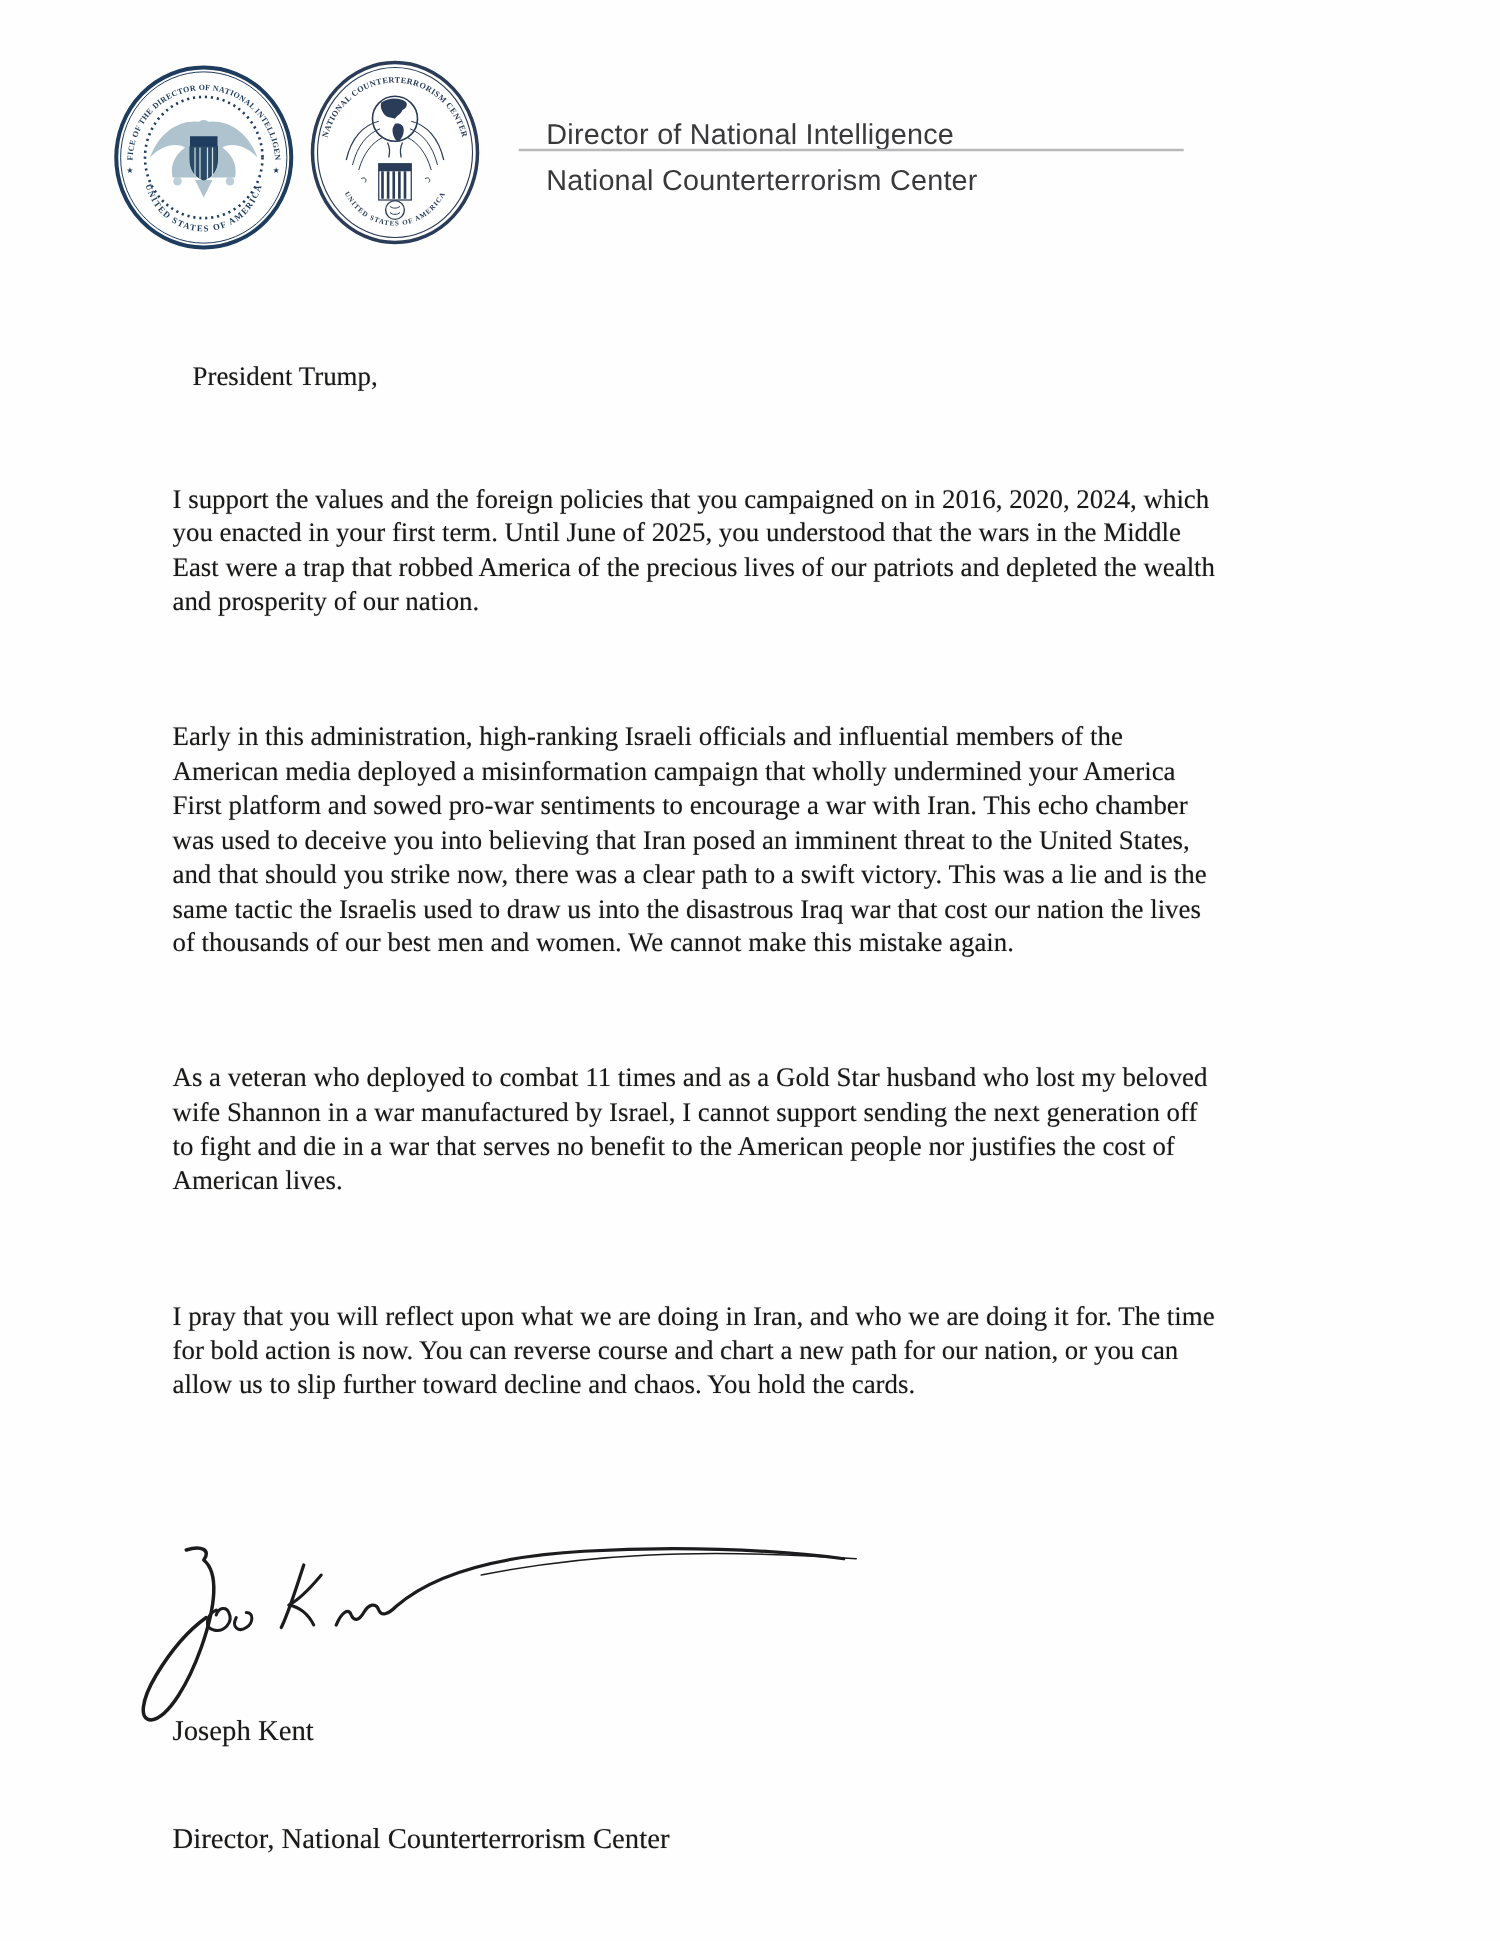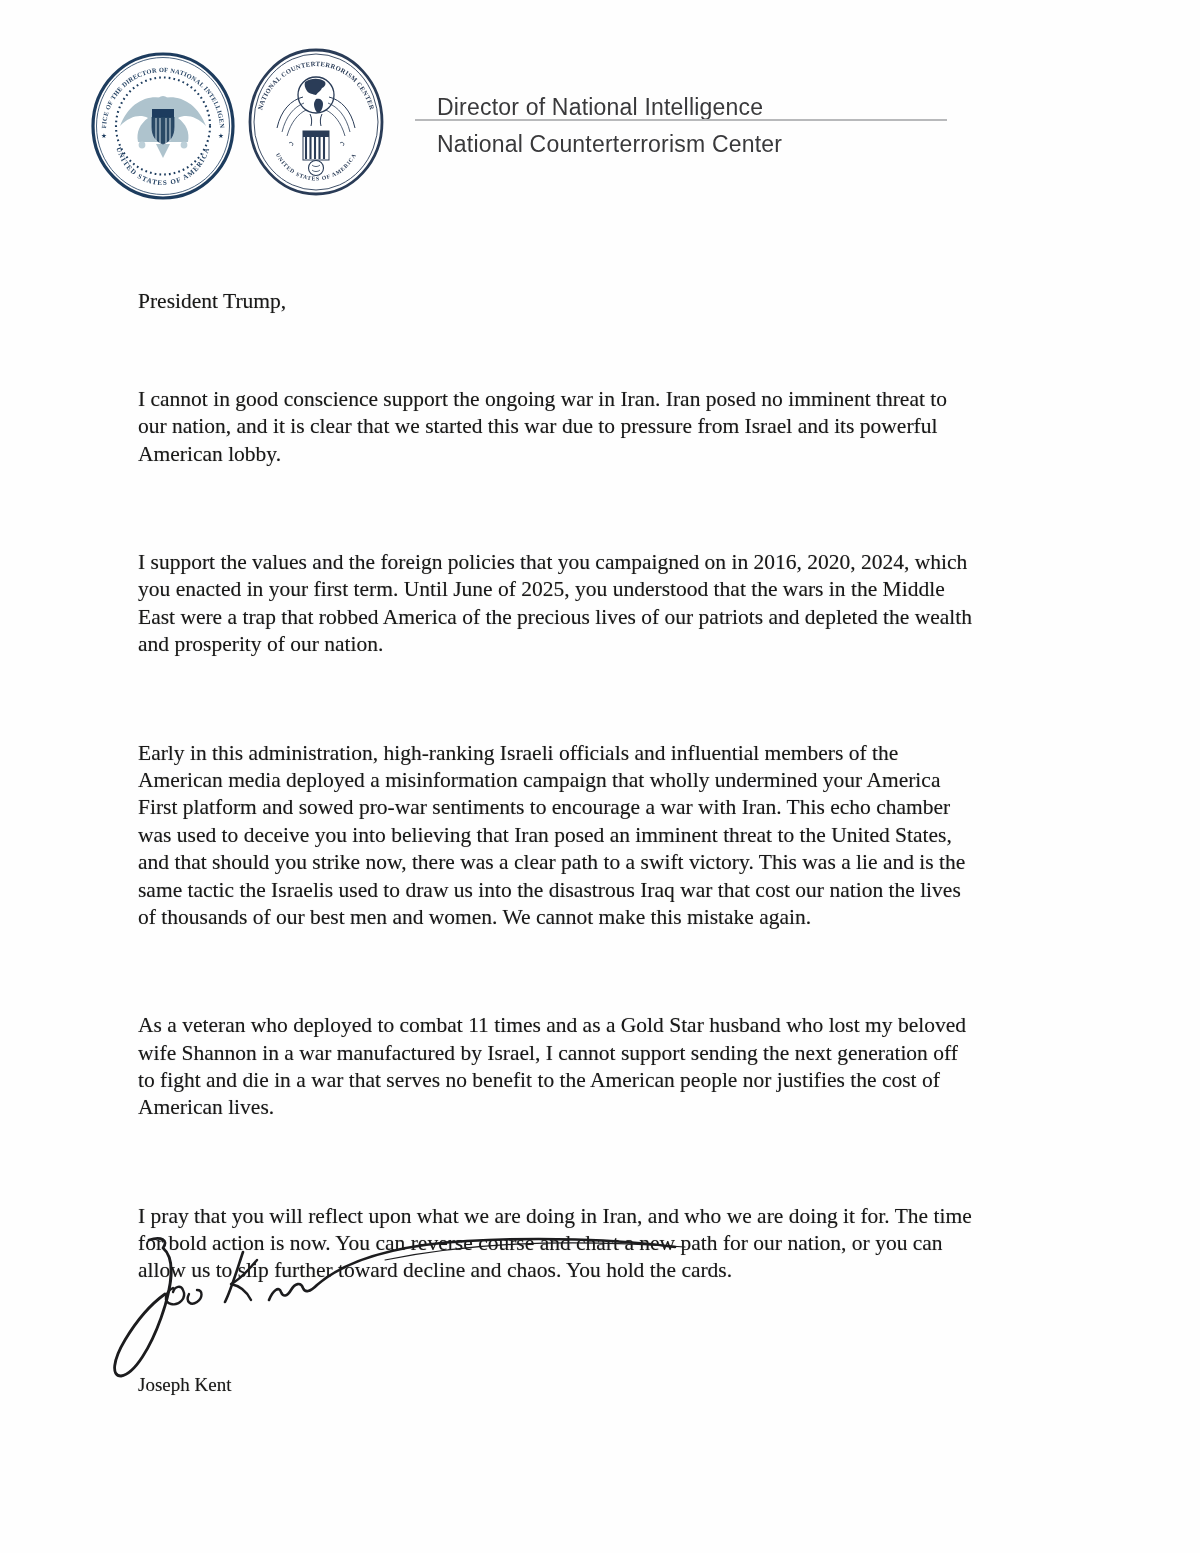--- a/index.html
+++ b/index.html
@@ -25,27 +25,27 @@
   }
   .agency-line2 { position:absolute; left:437px; top:131px;
     font-family:"Liberation Sans", sans-serif;
     color:#39393b; font-size:23px; letter-spacing:0.2px; white-space:nowrap; }
   
   .letter-body {
     position:absolute; left:138px; top:233px; width:1045px;
     font-size:21.5px; line-height:27.4px; color:#191918;
     white-space:pre; text-shadow:0 0 0.8px rgba(30,30,30,0.42);
   }
-  .letter-body p.salutation { margin:0 0 16px 0; }
+  .letter-body p.salutation { margin:0 0 16px 16px; }
   .letter-body p.para { margin:0 0 26px 0; }
   
   .signature-svg { position:absolute; left:85px; top:1222px; }
   .sig-block {
     position:absolute; left:138px; top:1314px;
-    font-size:19px; line-height:28.5px; color:#191918;
+    font-size:23px; line-height:28.5px; color:#191918;
     text-shadow:0 0 0.8px rgba(30,30,30,0.42); white-space:pre;
   }
   
   .ring-text { font-family:"Liberation Serif", serif; font-weight:bold; }
 </style>
 </head>
 <body>
 
 <div class="page">
 
@@ -126,23 +126,20 @@
       <path d="M 43,97 c 3,-2 5,1 3,3 M 94,97 c 3,-2 5,1 3,3" stroke-width="0.8"></path>
     </g>
   </svg>
 
   <div class="agency agency-line1">Director of National Intelligence</div>
   <div class="header-rule"></div>
   <div class="agency-line2">National Counterterrorism Center</div>
 
   <div class="letter-body">
     <p class="salutation">President Trump,</p>
-    <p class="para">I cannot in good conscience support the ongoing war in Iran. Iran posed no imminent threat to
-our nation, and it is clear that we started this war due to pressure from Israel and its powerful
-American lobby.</p>
     <p class="para">I support the values and the foreign policies that you campaigned on in 2016, 2020, 2024, which
 you enacted in your first term. Until June of 2025, you understood that the wars in the Middle
 East were a trap that robbed America of the precious lives of our patriots and depleted the wealth
 and prosperity of our nation.</p>
     <p class="para">Early in this administration, high-ranking Israeli officials and influential members of the
 American media deployed a misinformation campaign that wholly undermined your America
 First platform and sowed pro-war sentiments to encourage a war with Iran. This echo chamber
 was used to deceive you into believing that Iran posed an imminent threat to the United States,
 and that should you strike now, there was a clear path to a swift victory. This was a lie and is the
 same tactic the Israelis used to draw us into the disastrous Iraq war that cost our nation the lives
@@ -166,15 +163,16 @@
       <path d="M 158,30 c -6,18 -12,38 -18,50" stroke-width="2.6"></path>
       <path d="M 172,38 c -10,12 -18,20 -26,24 c 10,2 16,8 20,16" stroke-width="2.4"></path>
       <path d="M 184,78 c 4,-10 10,-14 12,-8 c 2,5 6,5 10,-2 c 4,-7 10,-8 12,-2
                c 2,5 7,4 14,-3 c 30,-26 80,-40 150,-44 c 70,-4 150,-2 208,6" stroke-width="2.6"></path>
       <path d="M 300,38 C 380,22 470,16 600,25" stroke-width="1.2"></path>
     </g>
   </svg>
 
   <div class="sig-block">
     <div>Joseph Kent</div>
+    <div>Director, National Counterterrorism Center</div>
   </div>
 
 </div>
 
 </body></html>

